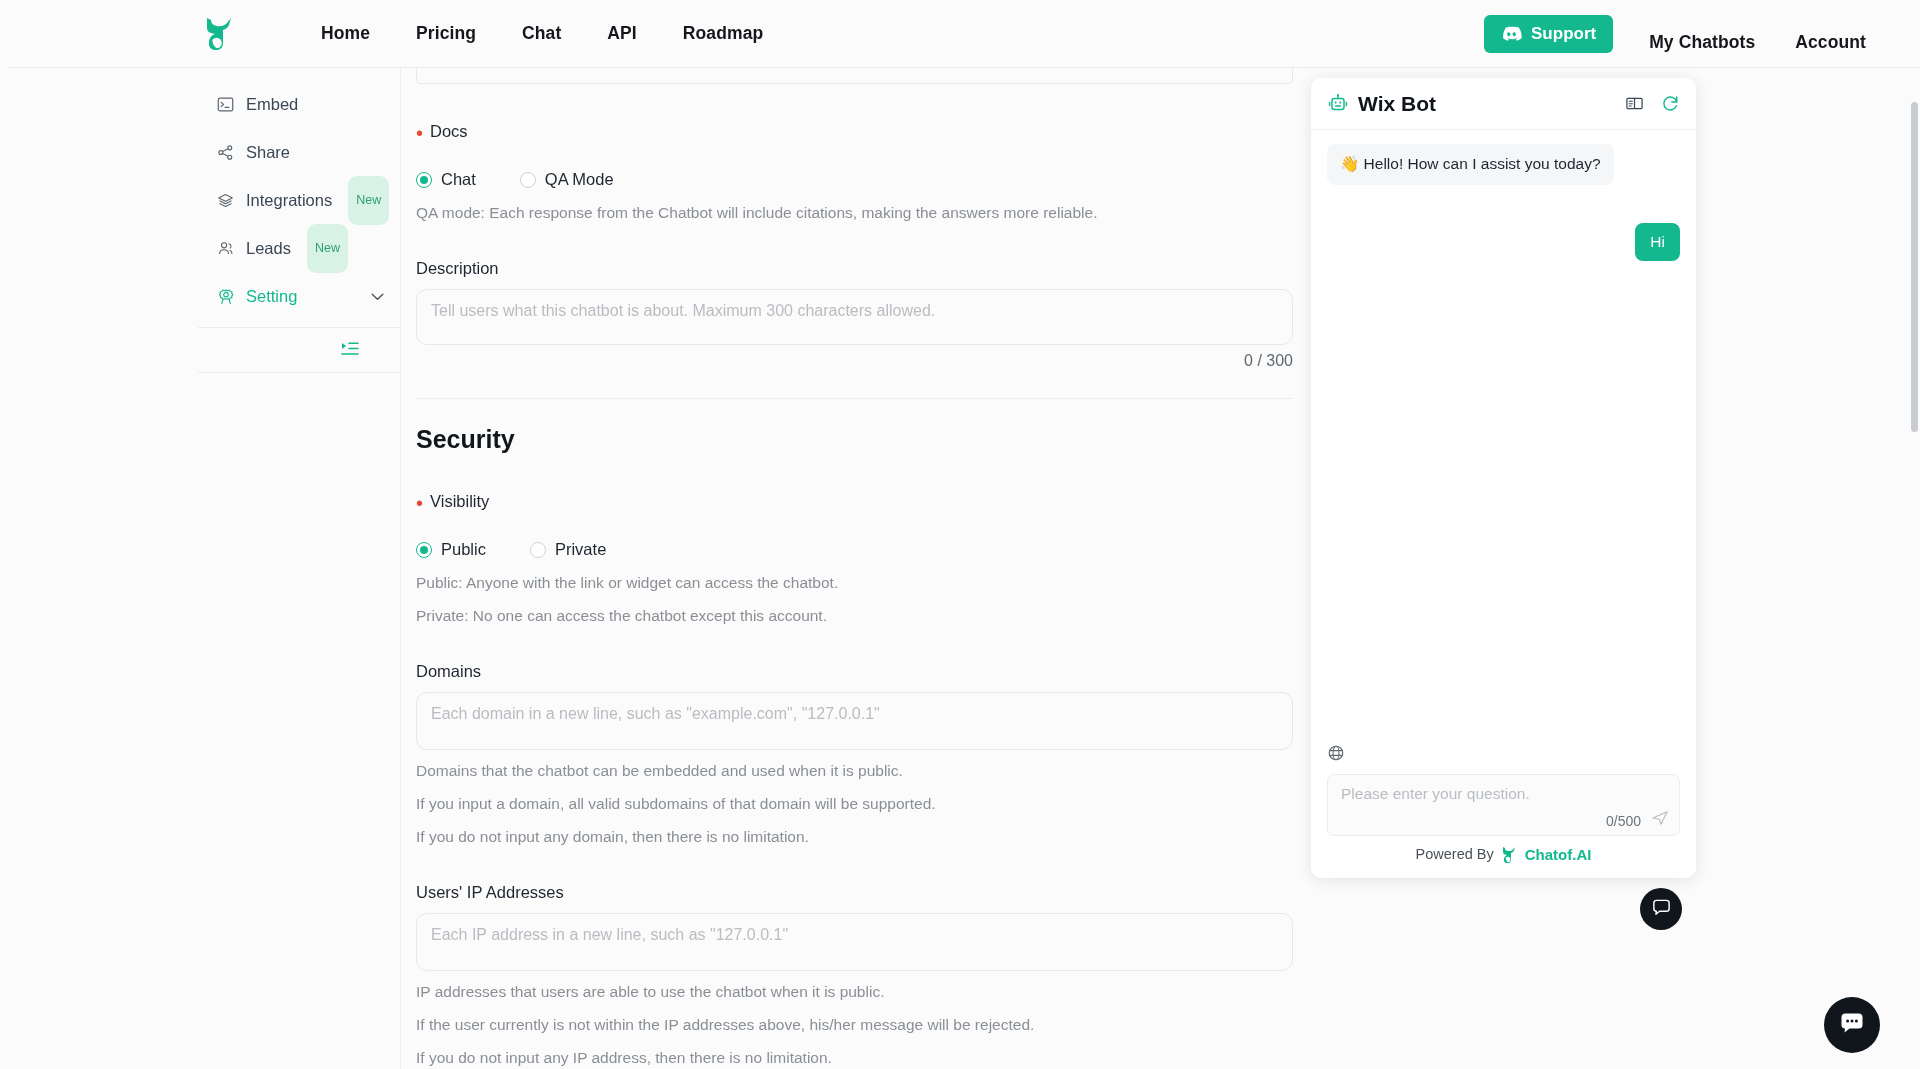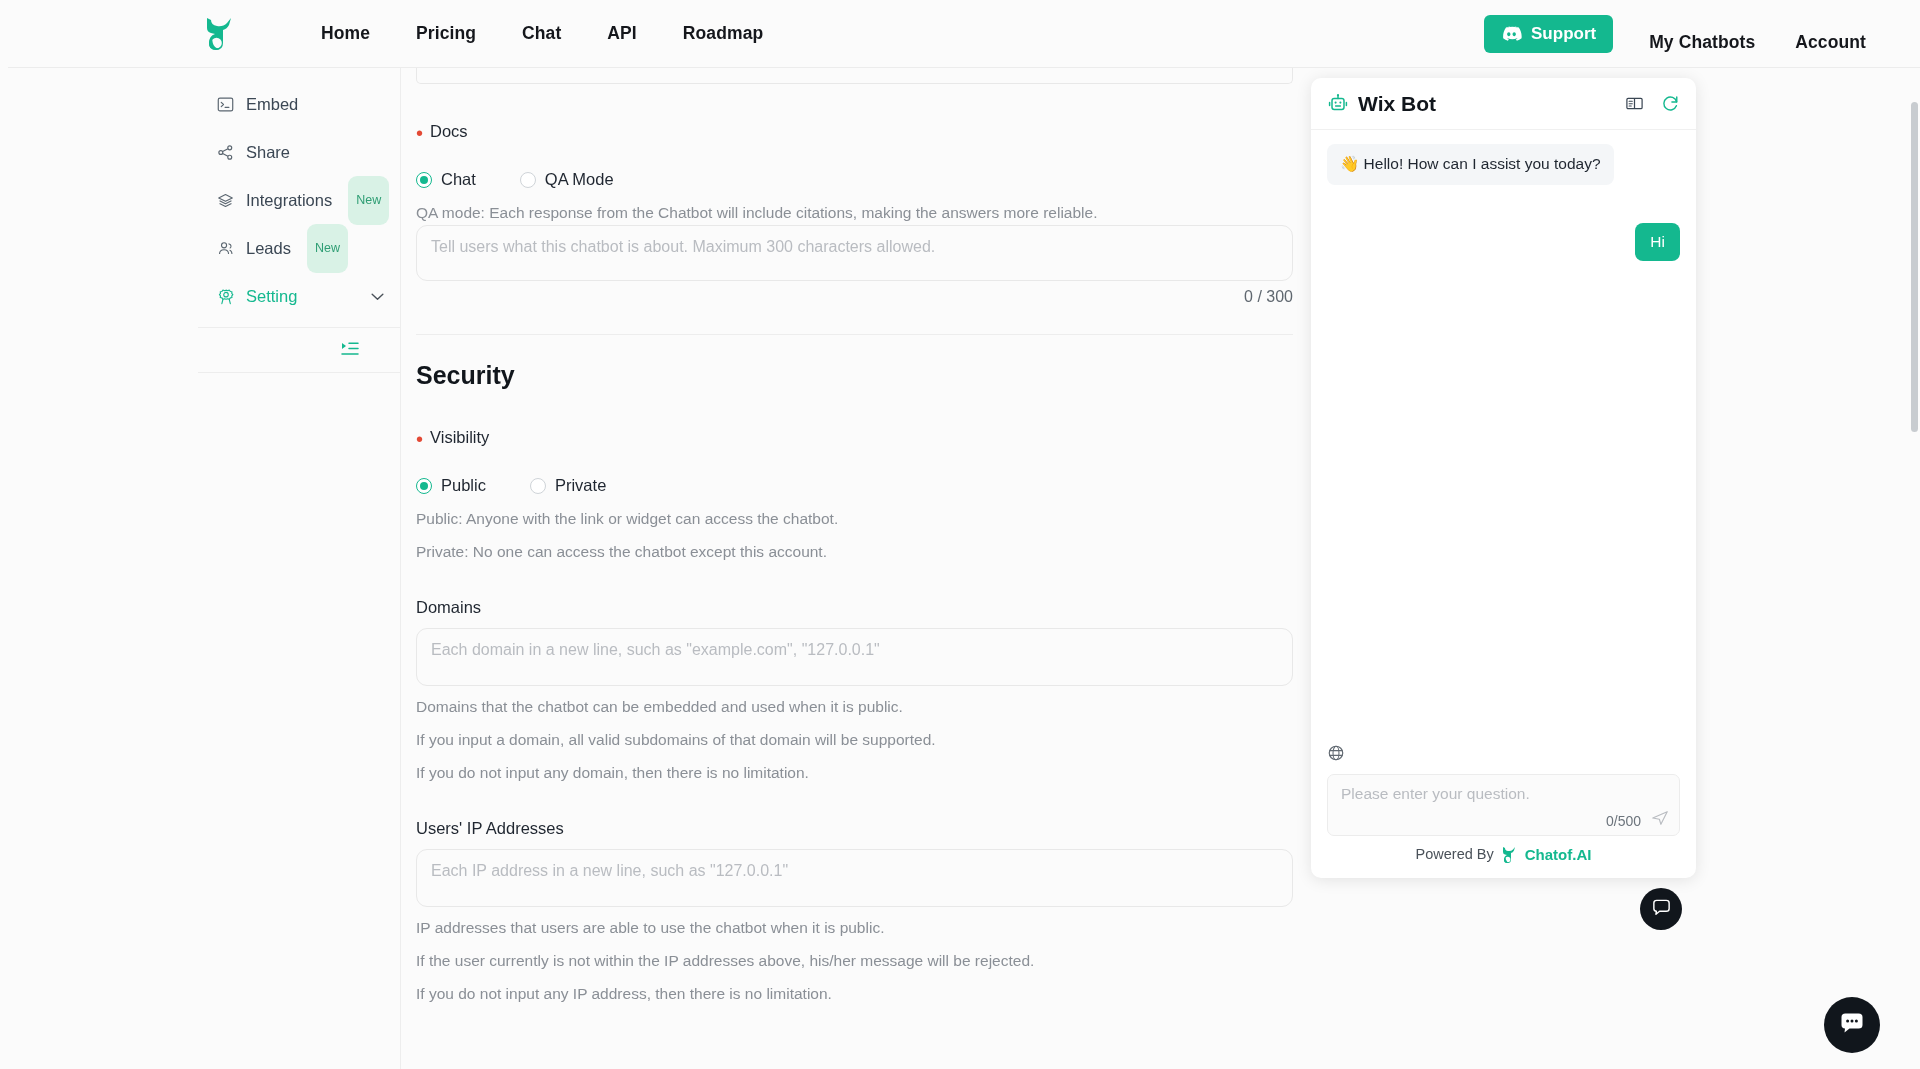--- a/index.html
+++ b/index.html
@@ -307,20 +307,21 @@
             </span>
           <span class="radio-label">Chat</span>
         </div>
         <div class="radio-item">
           <span class="radio-outer"></span>
           <span class="radio-label">QA Mode</span>
         </div>
       </div>
       <div class="hint">QA mode: Each response from the Chatbot will include citations, making the answers more reliable.</div>
 
+      <div class="plain-label">Description</div>
       <div class="textarea-box ta-desc">Tell users what this chatbot is about. Maximum 300 characters allowed.</div>
       <div class="counter">0 / 300</div>
 
       <div class="section-rule"></div>
       <div class="section-title">Security</div>
 
       <div class="req-label">
         <span class="req-dot">•</span>
         <span>Visibility</span>
       </div>

